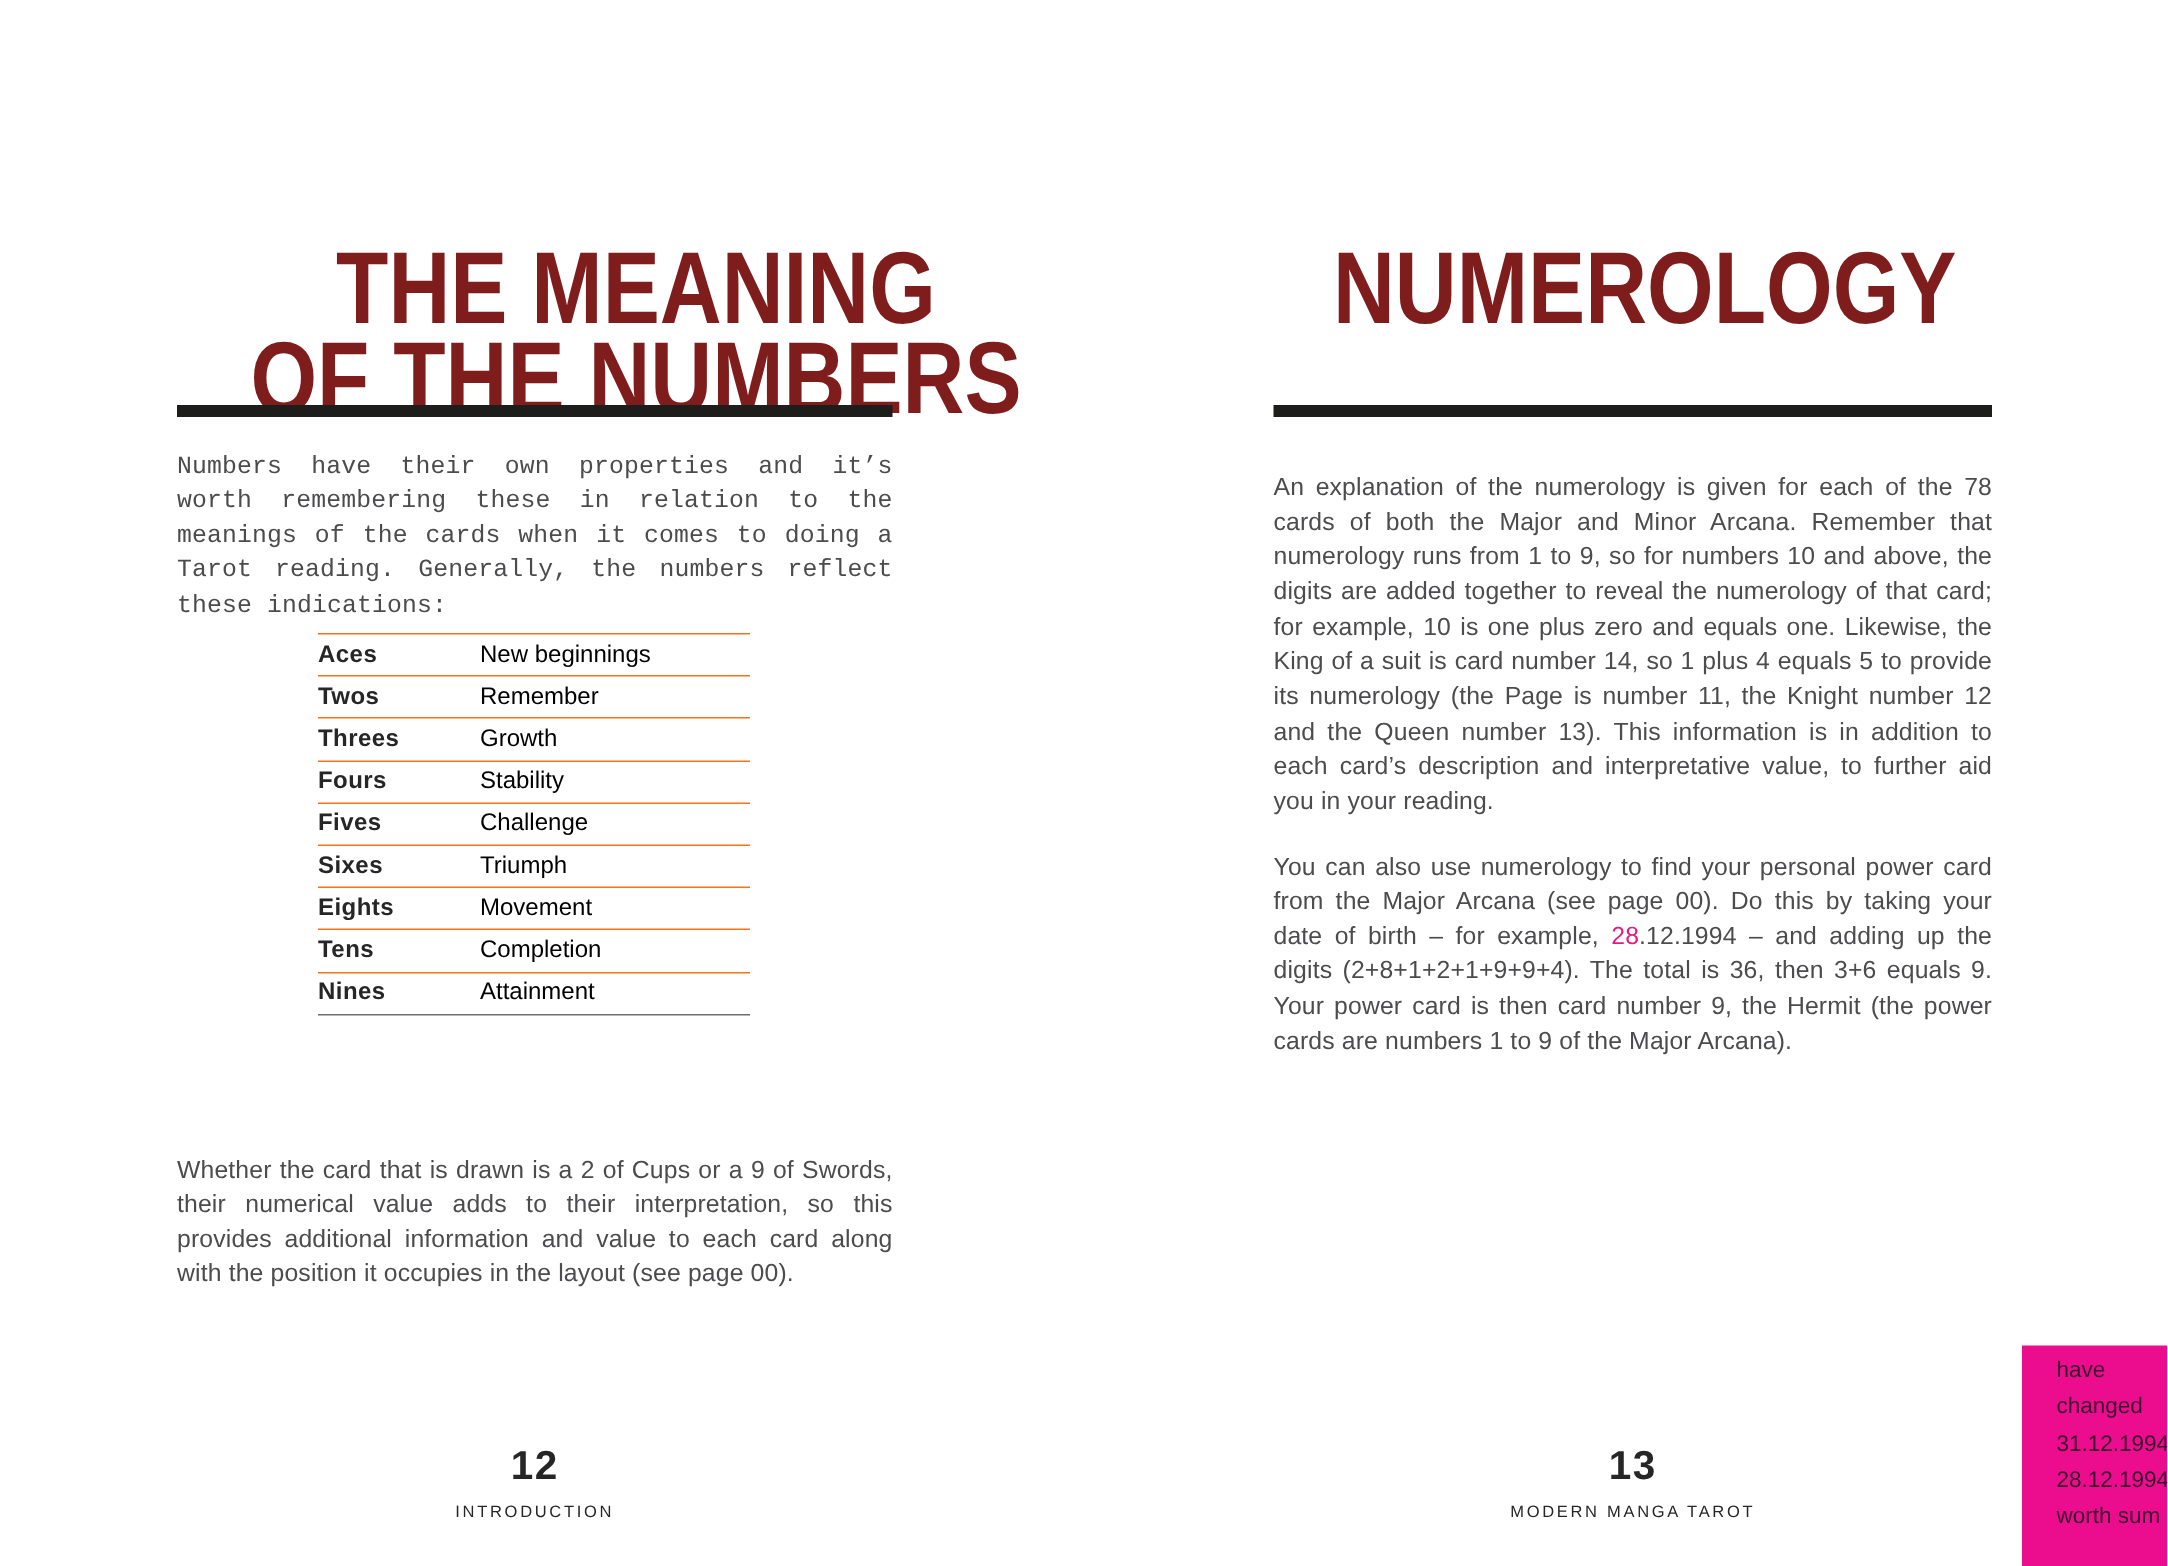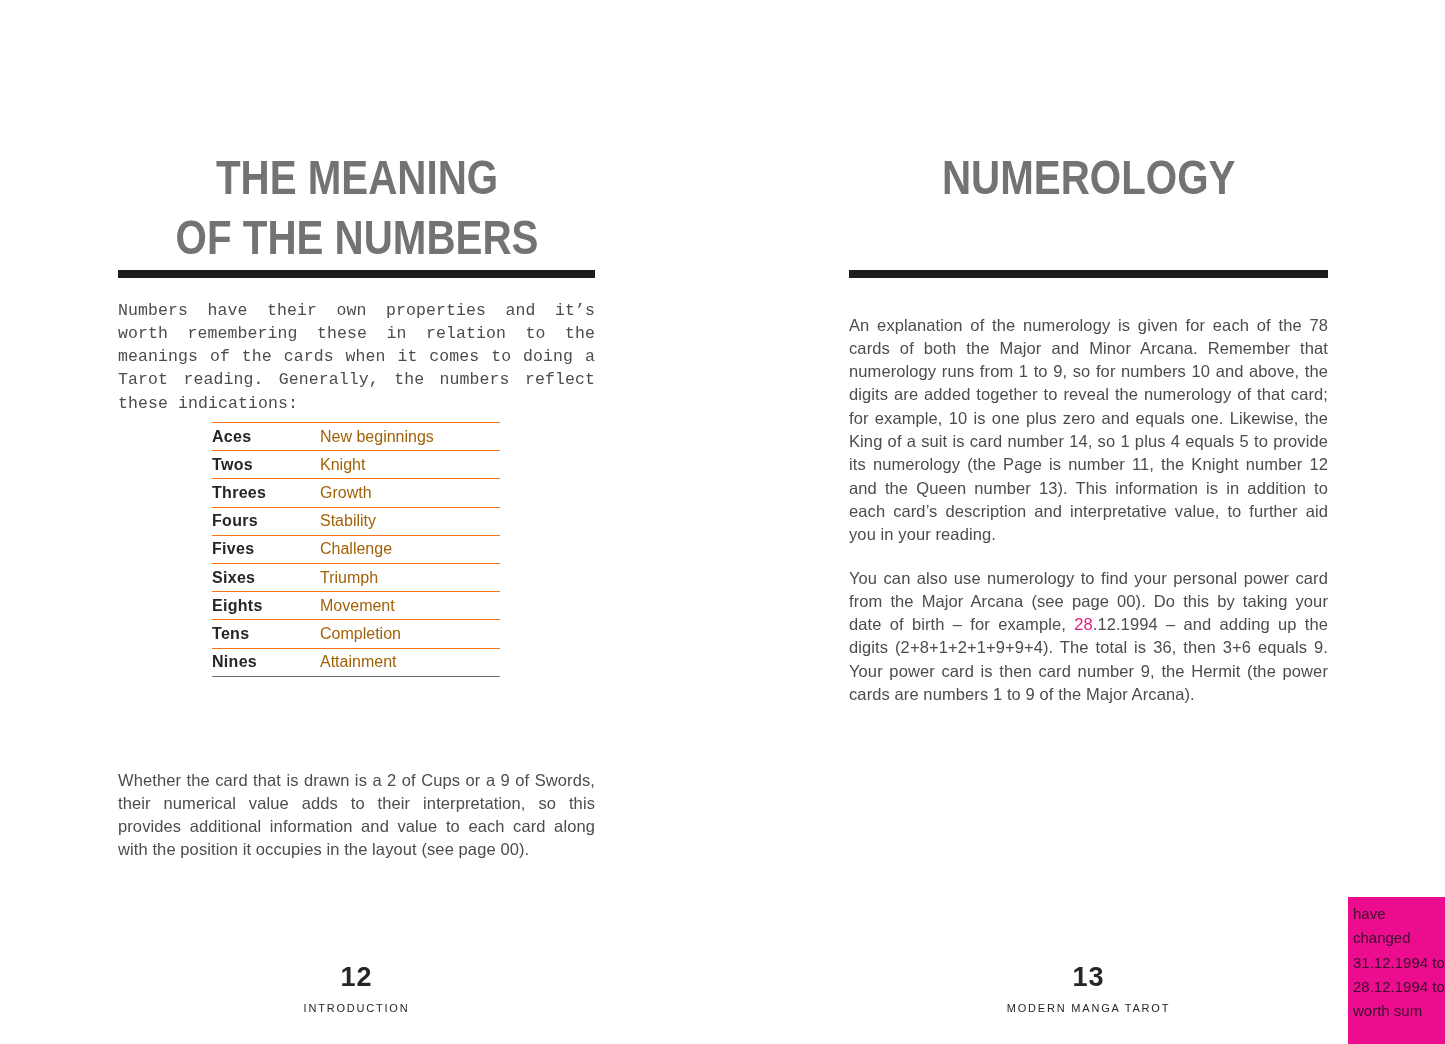--- a/index.html
+++ b/index.html
@@ -11,22 +11,22 @@
     font-family: "Liberation Sans", sans-serif;
     color: #4c4c4e;
     overflow: hidden;
   }
 
   
   .title {
     position: absolute;
     text-align: center;
     font-weight: bold;
-    color: #737373;
-    font-size: 48px;
+    color: #7f1d1d;
+    font-size: 68px;
     line-height: 60px;
     letter-spacing: 0px;
   }
   .title .condense {
     display: inline-block;
     transform: scaleX(0.84);
     transform-origin: 50% 50%;
     white-space: nowrap;
   }
   .title-left  { left: 118px; top: 116px; width: 477px; }
@@ -70,21 +70,21 @@
     border-top: 1px solid #f97316;
     font-size: 16px;
   }
   .trow:last-child { border-bottom: 1px solid #6e6e6e; }
   .tlabel {
     width: 108px;
     font-weight: bold;
     color: #262626;
     letter-spacing: 0.3px;
   }
-  .tvalue { flex: 1; color: #a16207; }
+  .tvalue { flex: 1; color: #000000; }
 
   
   .footer {
     position: absolute;
     text-align: center;
     color: #262626;
   }
   .footer-left  { left: 118px; width: 477px; top: 962px; }
   .footer-right { left: 849px; width: 479px; top: 962px; }
   .pagenum {
@@ -102,21 +102,21 @@
   }
 
   
   .note {
     position: absolute;
     left: 1348px; top: 897px;
     width: 97px; height: 147px;
     background: #ec0d8e;
     color: #3c0e2e;
     box-sizing: border-box;
-    padding: 5px 0 0 5px;
+    padding: 5px 0 0 23px;
     font-size: 15px;
     line-height: 24.3px;
   }
   .note .nline { white-space: nowrap; }
 </style>
 </head>
 <body>
 
 <div class="spread">
 
@@ -131,21 +131,21 @@
 
   <p class="para para-intro">Numbers have their own properties and it’s worth remembering these in relation to the meanings of the cards when it comes to doing a Tarot reading. Generally, the numbers reflect these indications:</p>
 
   <div class="ntable">
     <div class="trow">
       <span class="tlabel">Aces</span>
       <span class="tvalue">New beginnings</span>
     </div>
     <div class="trow">
       <span class="tlabel">Twos</span>
-      <span class="tvalue">Knight</span>
+      <span class="tvalue">Remember</span>
     </div>
     <div class="trow">
       <span class="tlabel">Threes</span>
       <span class="tvalue">Growth</span>
     </div>
     <div class="trow">
       <span class="tlabel">Fours</span>
       <span class="tvalue">Stability</span>
     </div>
     <div class="trow">

